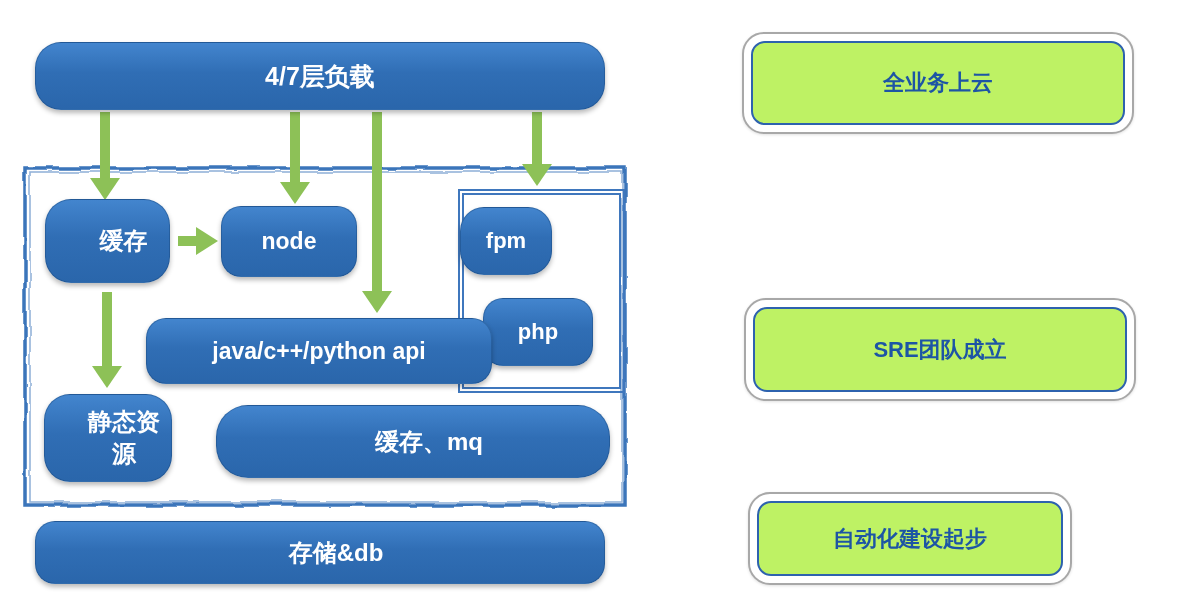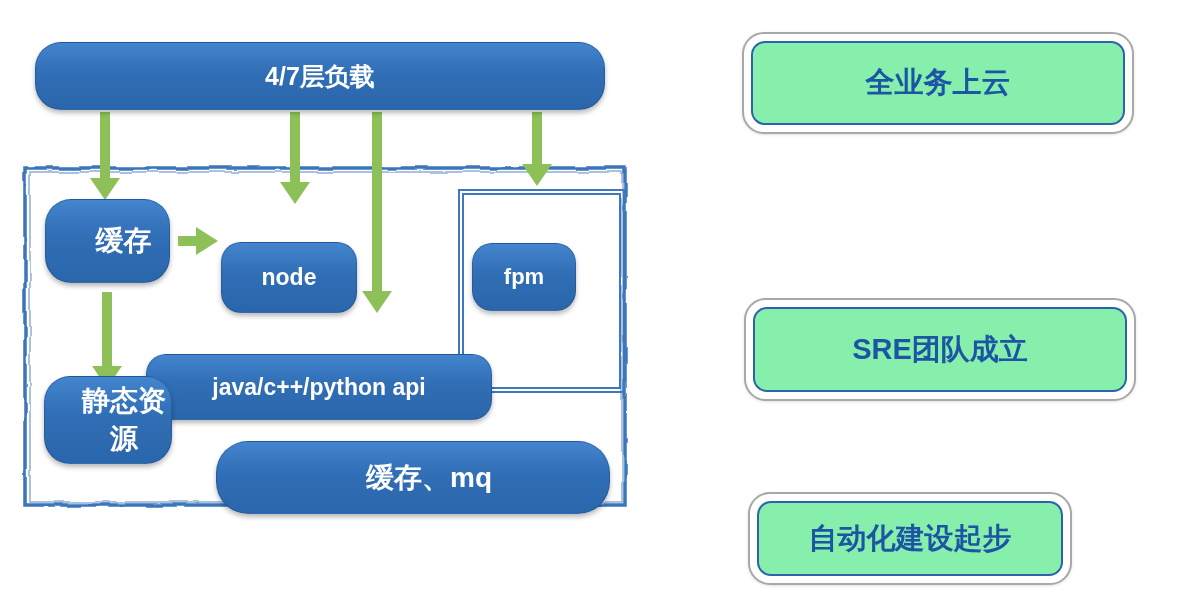--- a/index.html
+++ b/index.html
@@ -16,60 +16,60 @@
     background:linear-gradient(180deg,#4385ce 0%,#306eb5 45%,#2a66ab 100%);
     border:1px solid rgba(21,62,112,0.35);
     box-shadow:0 3px 5px rgba(0,0,0,0.28);
     color:#ffffff;
     font-weight:bold;
     display:flex;align-items:center;justify-content:center;
     text-align:center;
     box-sizing:border-box;
   }
   .r24{border-radius:26px;}
-  .r20{border-radius:20px;margin-top:36px;}
+  .r20{border-radius:20px;}
   .f25{font-size:25px;}
-  .f24{font-size:28px;padding-left:32px;}
+  .f24{font-size:24px;padding-left:32px;}
   .f23{font-size:23px;}
   .f22{font-size:22px;}
 
   #lb-box      {left:35px;  top:42px;  width:570px; height:68px;}
   #cache-box   {left:45px;  top:199px; width:125px; height:84px;}
   #node-box    {left:221px; top:206px; width:136px; height:71px;}
   #fpm-group   {position:absolute;left:458px;top:189px;width:167px;height:204px;
                 border:6px double #3f77bd;box-sizing:border-box;background:transparent;}
-  #fpm-box     {left:472px; top:207px; width:104px; height:68px;}
+  #fpm-box     {left:460px; top:207px; width:92px; height:68px;border-radius:24px;}
   #php-box     {left:483px; top:298px; width:110px; height:68px;}
   #api-box     {left:146px; top:318px; width:346px; height:66px;}
-  #static-box  {left:44px;  top:376px; width:128px; height:88px;}
+  #static-box  {left:44px;  top:394px; width:128px; height:88px;}
   #cachemq-box {left:216px; top:405px; width:394px; height:73px;border-radius:32px;}
   #storage-box {left:35px;  top:521px; width:570px; height:63px; border-radius:20px;}
 
   
   #diagram-svg{position:absolute;left:0;top:0;width:1194px;height:608px;pointer-events:none;}
 
   
   .milestone{
     position:absolute;
     border:2px solid #a8a8a8;
     border-radius:22px;
     background:#ffffff;
     box-shadow:0 1px 3px rgba(0,0,0,0.12);
     box-sizing:border-box;
   }
   .milestone .inner{
     position:absolute;
     left:7px;right:7px;top:7px;bottom:7px;
     border:2px solid #2d62ae;
     border-radius:14px;
-    background:#86efac;
+    background:#bef264;
     display:flex;align-items:center;justify-content:center;
     color:#1d55a5;
     font-weight:bold;
-    font-size:29px;
+    font-size:22px;
   }
   #milestone-1{left:742px; top:32px;  width:392px; height:102px;}
   #milestone-2{left:744px; top:256px; width:392px; height:103px;margin-top:42px;}
   #milestone-3{left:748px; top:492px; width:324px; height:93px;}
 </style>
 </head>
 <body>
 
 <div id="canvas">
 
@@ -117,27 +117,29 @@
   <div id="lb-box" class="bluebox r24 f25">4/7层负载</div>
 
   <div id="fpm-group"></div>
 
   <div id="cache-box" class="bluebox r24 f24">缓存</div>
 
   <div id="node-box" class="bluebox r20 f23">node</div>
 
   <div id="fpm-box" class="bluebox r20 f22">fpm</div>
 
+  <div id="php-box" class="bluebox r20 f22">php</div>
 
   <div id="api-box" class="bluebox r20 f23">java/c++/python api</div>
 
   <div id="static-box" class="bluebox r24 f24">静态资源</div>
 
   <div id="cachemq-box" class="bluebox r20 f24">缓存、mq</div>
 
+  <div id="storage-box" class="bluebox f24">存储&amp;db</div>
 
   <div id="milestone-1" class="milestone">
     <div class="inner">全业务上云</div>
   </div>
   <div id="milestone-2" class="milestone">
     <div class="inner">SRE团队成立</div>
   </div>
   <div id="milestone-3" class="milestone">
     <div class="inner">自动化建设起步</div>
   </div>

